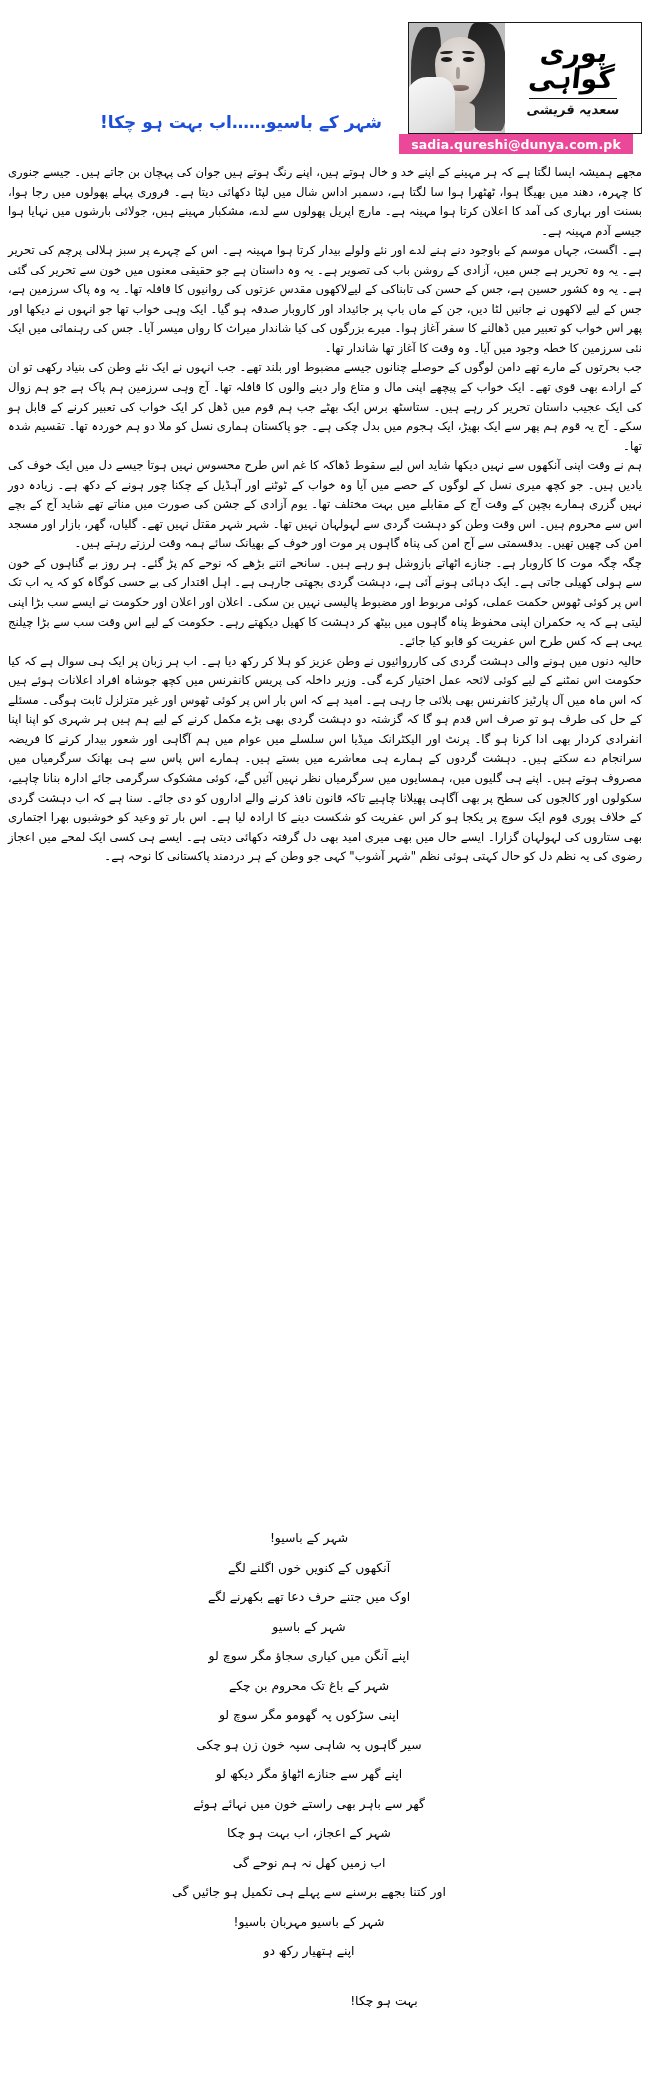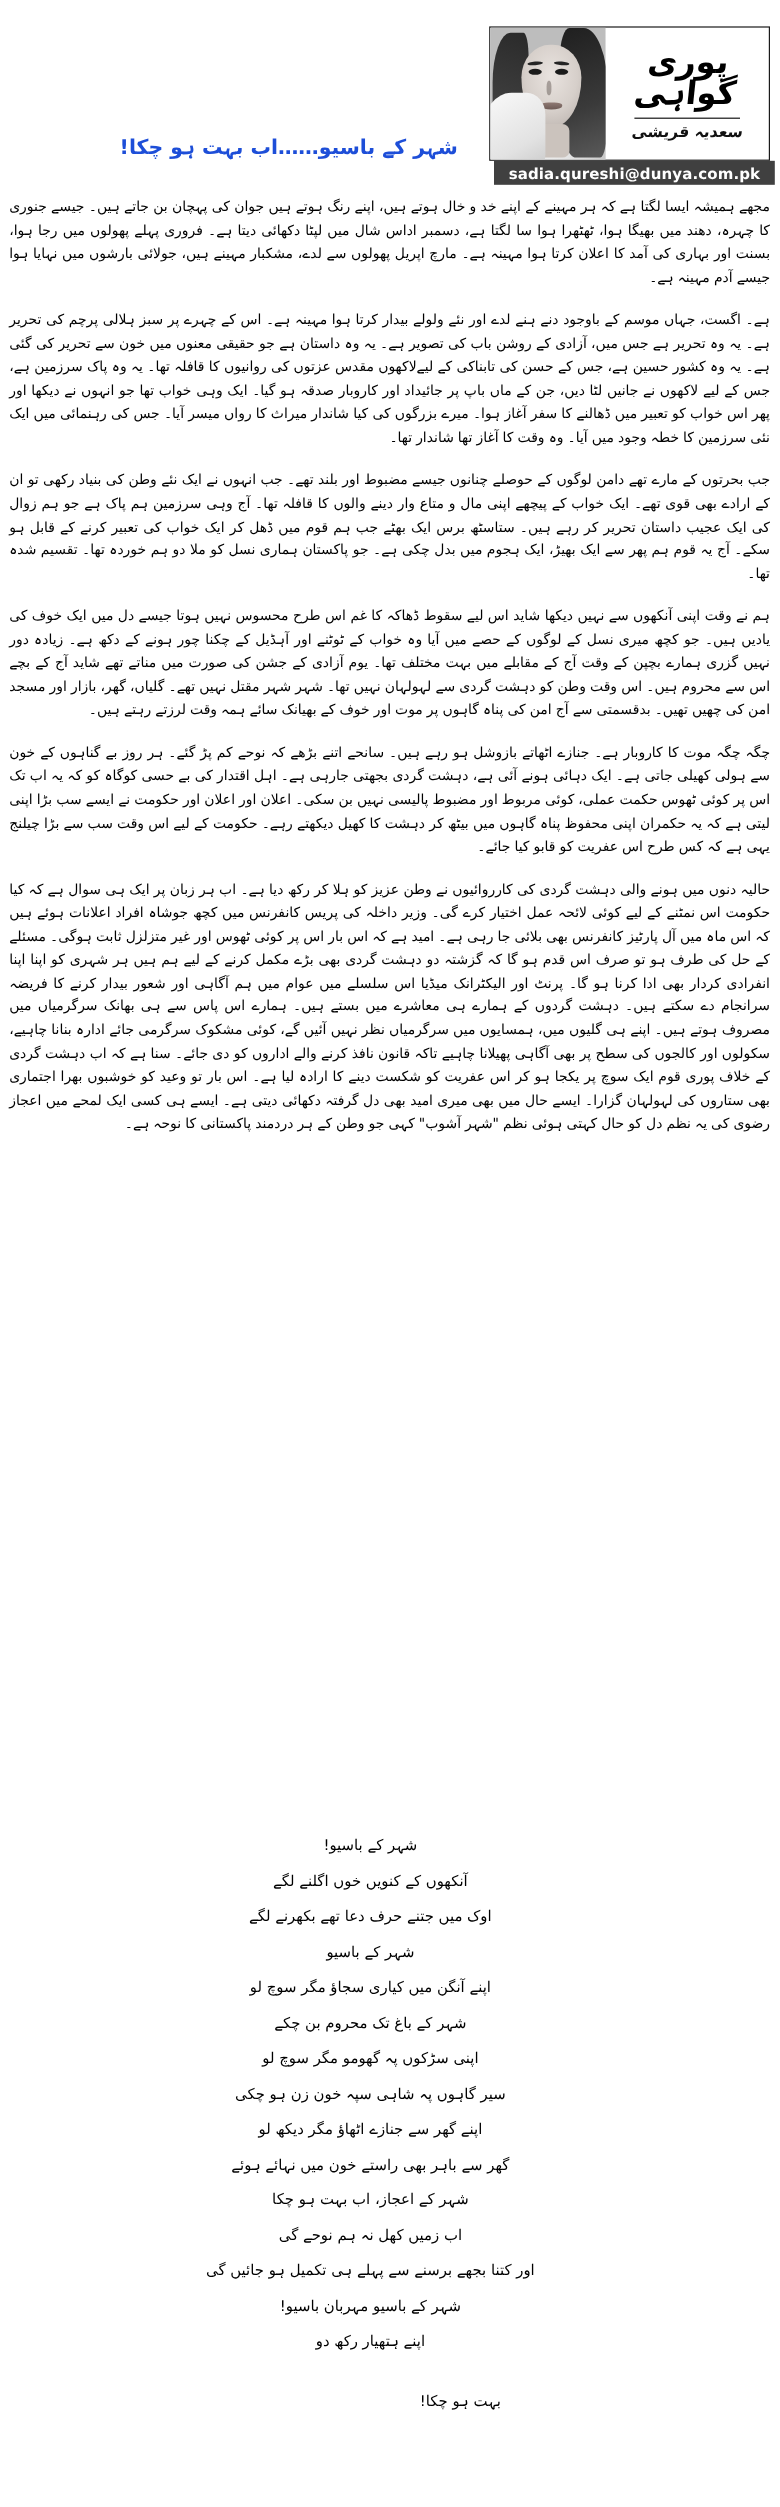--- a/index.html
+++ b/index.html
@@ -137,24 +137,24 @@
   .author-name {
     font-size: 13px;
     font-weight: 700;
     color: #111;
     transform: skewX(-8deg);
     white-space: nowrap;
   }
   .email-bar {
     position: absolute;
     top: 134px;
-    right: 4px;
+    right: 17px;
     width: 234px;
     height: 20px;
-    background: #404040;
+    background: #ec4899;
     color: #fff;
     font-family: "DejaVu Sans", sans-serif;
     font-weight: 700;
     font-size: 12.5px;
     letter-spacing: .1px;
     display: flex;
     align-items: center;
     justify-content: center;
     direction: ltr;
   }
@@ -188,21 +188,21 @@
     font-family: "DejaVu Sans", sans-serif;
     font-size: 11.6px;
     line-height: 19.55px;
     color: #000;
     margin: 0 0 0 0;
     text-justify: inter-word;
     word-spacing: -0.3px;
     letter-spacing: -0.15px;
     hyphens: none;
   }
-  .para + .para { margin-top: 16px; }
+  .para + .para { margin-top: 0px; }
 
   
   .poem {
     position: absolute;
     top: 1523px;
     right: 24px;
     left: 8px;
     width: 634px;
     direction: rtl;
   }

